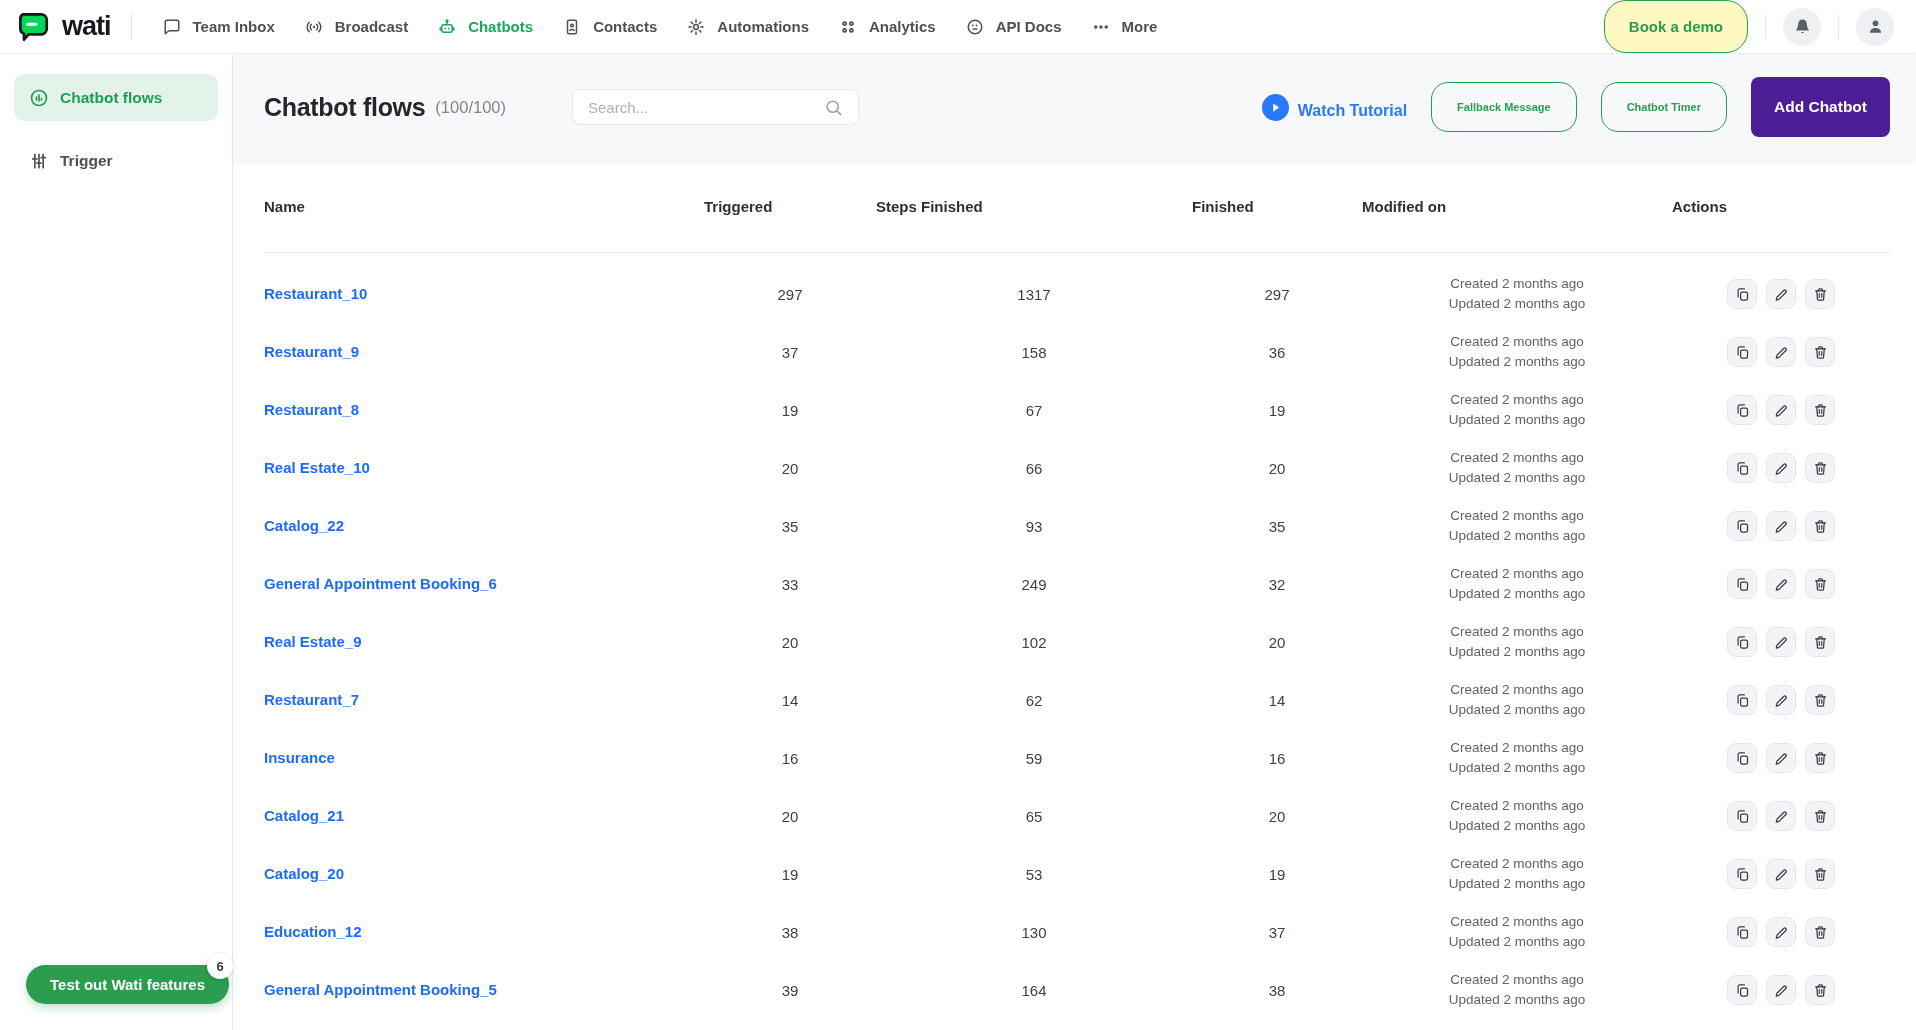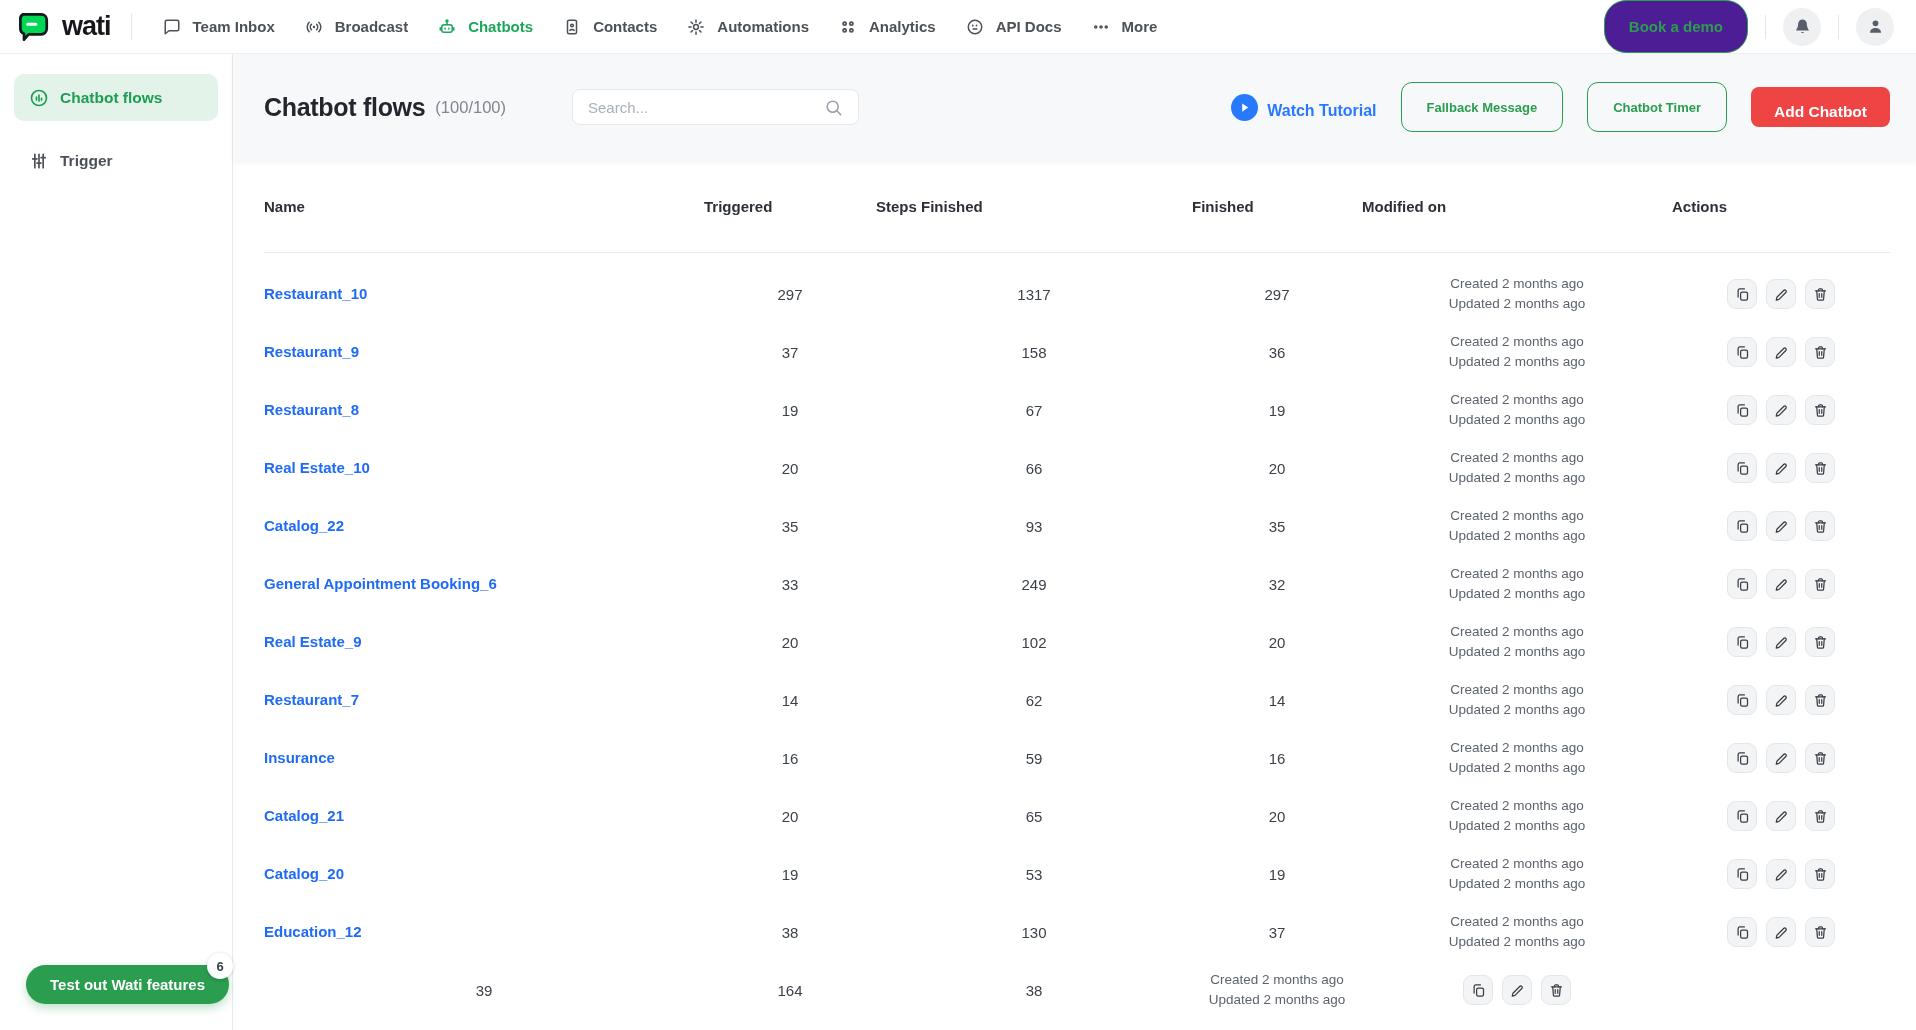--- a/index.html
+++ b/index.html
@@ -21,21 +21,21 @@
   .brand-name { font-size:27px; font-weight:800; color:#16181d; letter-spacing:-1px; }
   .nav-sep { width:1px; height:26px; background:#e4e6ea; margin:0 16px 0 20px; }
   .nav-items { display:flex; align-items:center; }
   .nav-item {
     display:flex; align-items:center; gap:12px; padding:0 15px; height:54px;
     font-size:15px; font-weight:600; color:#4c5158; cursor:pointer; white-space:nowrap;
   }
   .nav-item.active { color:#1ca65b; }
   .topnav-right { margin-left:auto; display:flex; align-items:center; }
   .book-demo {
-    border:1.5px solid #2a9d4f; color:#2a9d4f; background:#4c1d95;
+    border:1.5px solid #2a9d4f; color:#2a9d4f; background:#fef9c3;
     font-family:inherit; font-size:15px; font-weight:700;
     padding:17px 24px; border-radius:22px; cursor:pointer;
   }
   .tn-divider { width:1px; height:24px; background:#e4e6ea; margin:0 17px; }
   .circle-btn {
     width:38px; height:38px; border-radius:50%; background:#eef0f2; border:none;
     display:flex; align-items:center; justify-content:center; color:#595f68; cursor:pointer;
   }
 
   
@@ -87,26 +87,26 @@
   }
   .search-box input::placeholder { color:#aab0b8; }
   .header-actions { margin-left:auto; display:flex; align-items:center; gap:24px; }
   .watch-tutorial { display:flex; align-items:center; gap:9px; cursor:pointer; }
   .play-circle {
     width:27px; height:27px; border-radius:50%; background:#2979ff;
     display:flex; align-items:center; justify-content:center;
   }
   .watch-label { color:#2979ff; font-size:16px; font-weight:700; white-space:nowrap;margin-top:7px; }
   .btn-outline {
-    height:50px; padding:8px 25px; border-radius:11px; background:transparent;
+    height:50px; padding:8px 25px; border-radius:17px; background:transparent;
     border:1px solid #2a9d4f; color:#2a9d4f;
-    font-family:inherit; font-size:13px; font-weight:700; cursor:pointer; white-space:nowrap;
+    font-family:inherit; font-size:11px; font-weight:700; cursor:pointer; white-space:nowrap;
   }
   .btn-solid {
-    height:40px; padding:16px 23px; border-radius:8px; background:#ef4444; border:none;
+    height:60px; padding:16px 23px; border-radius:8px; background:#4c1d95; border:none;
     color:#fff; font-family:inherit; font-size:15.5px; font-weight:700; cursor:pointer; white-space:nowrap;
   }
 
   
   .table-card { flex:1; background:#fff; padding:0 26px 0 31px; overflow:hidden; }
   .tgrid { display:grid; grid-template-columns:440px 172px 316px 170px 310px 218px; align-items:center; }
   .thead { height:92px; font-size:15px; font-weight:700; color:#2c3037; }
   .th-c { text-align:left; }
   .tdivider { height:1px; background:#e9eaee; }
   .trows { padding-top:12px; }
@@ -783,20 +783,23 @@
                     <path d="M9 6V4.5A1.5 1.5 0 0 1 10.5 3h3A1.5 1.5 0 0 1 15 4.5V6"></path>
                     <path d="M6 6l1 13a2 2 0 0 0 2 2h6a2 2 0 0 0 2-2l1-13"></path>
                     <path d="M10 10.5v6M14 10.5v6"></path>
                   </svg>
                 </span>
               </button>
             </div>
           </div>
 
           <div class="tgrid trow">
+            <div>
+              <a class="flow-link">General Appointment Booking_5</a>
+            </div>
             <div class="cell-num">39</div>
             <div class="cell-num">164</div>
             <div class="cell-num">38</div>
             <div class="cell-mod">
               <div>Created 2 months ago</div>
               <div>Updated 2 months ago</div>
             </div>
             <div class="cell-actions">
               <button class="icon-btn">
                 <span>

